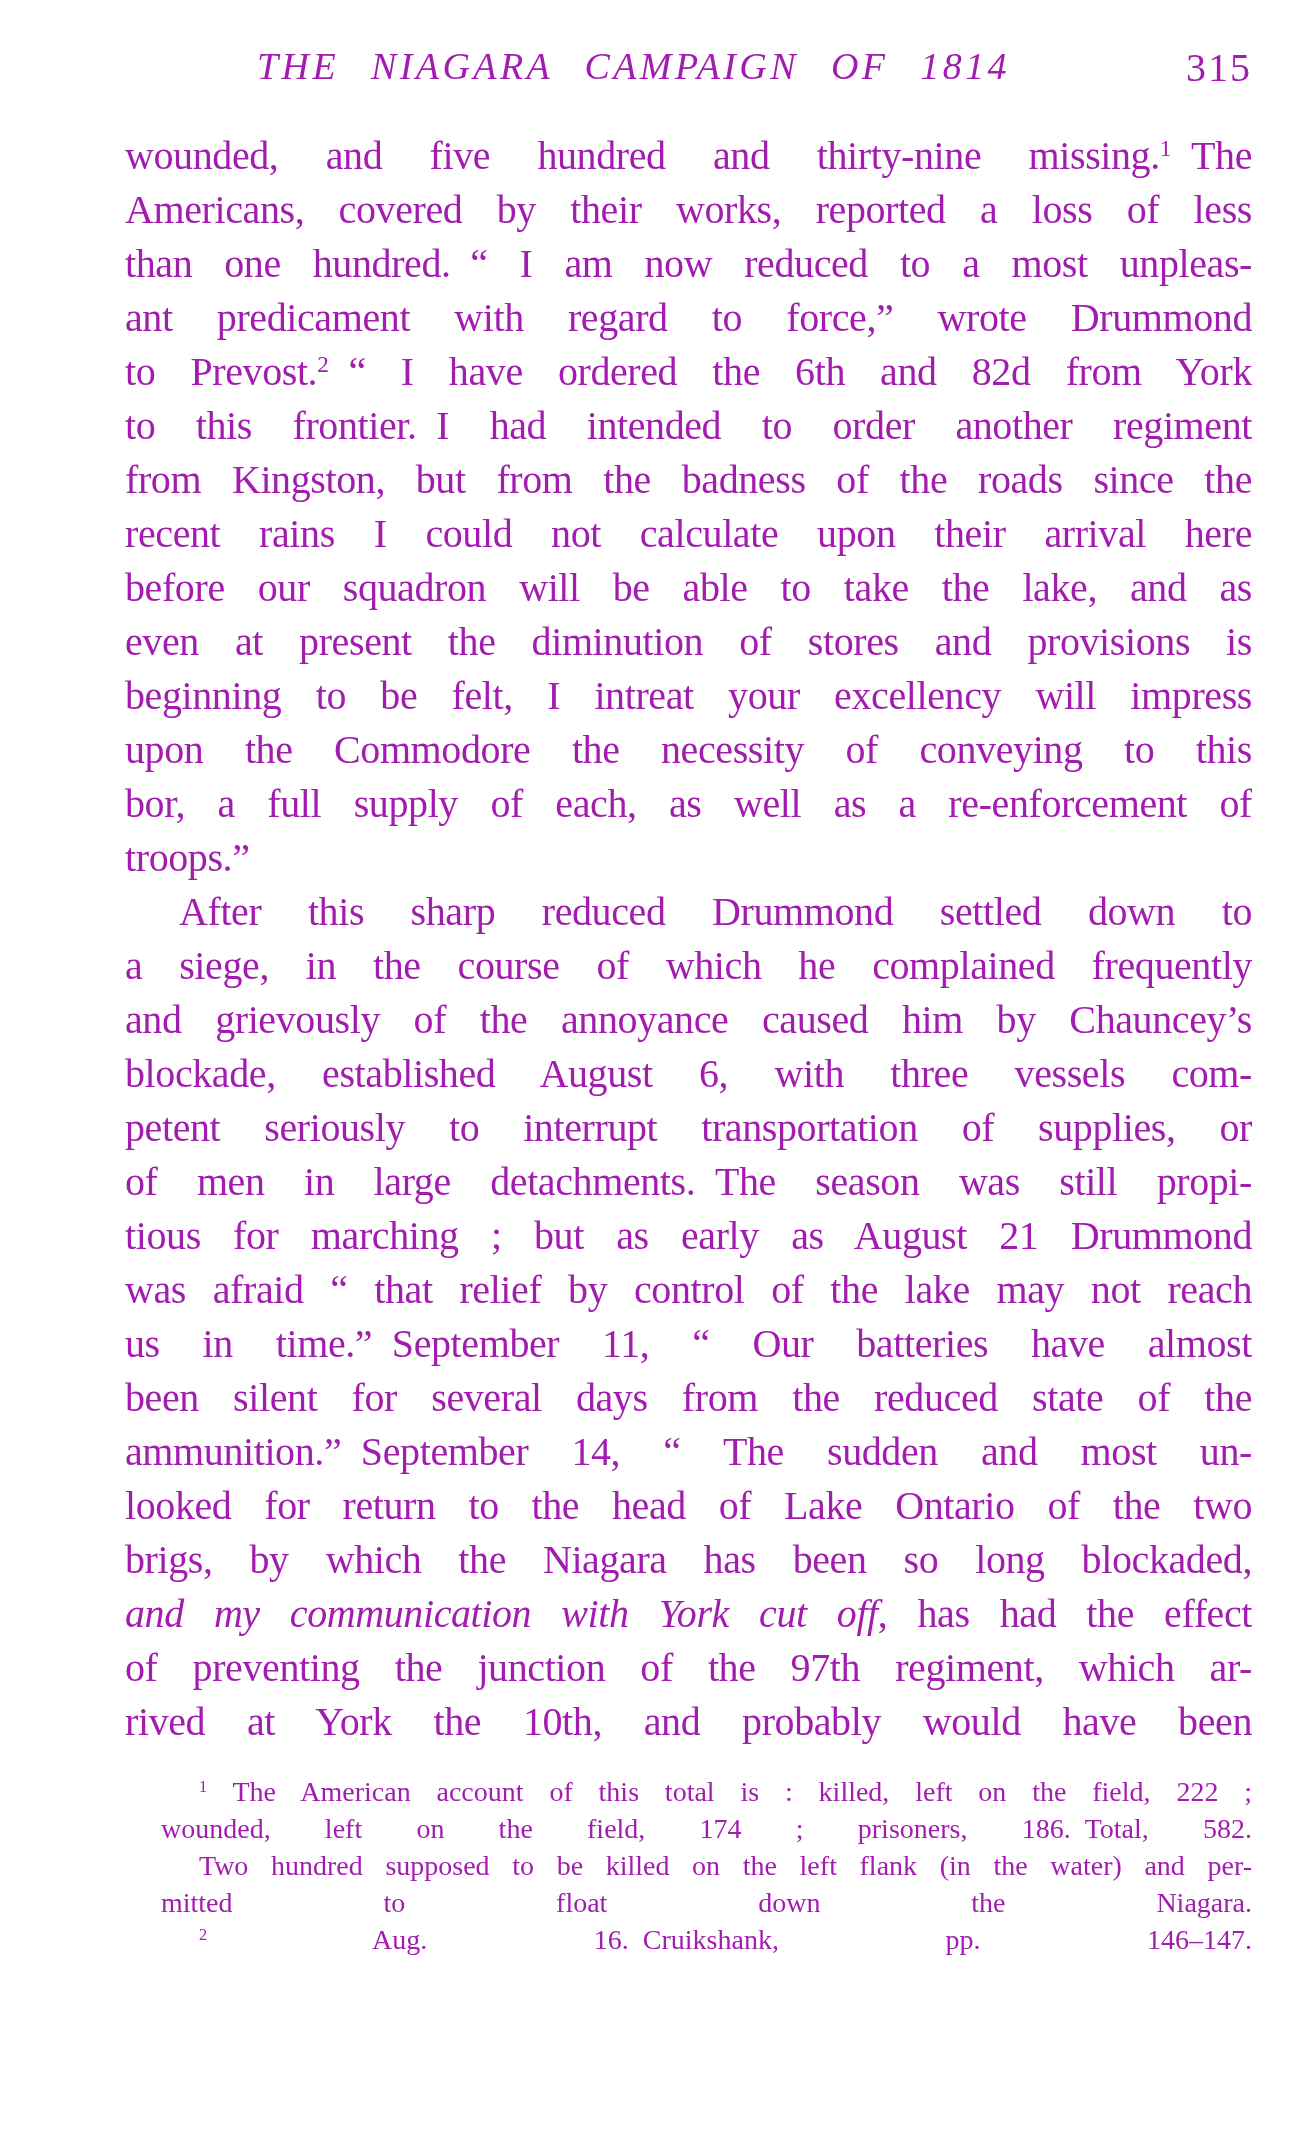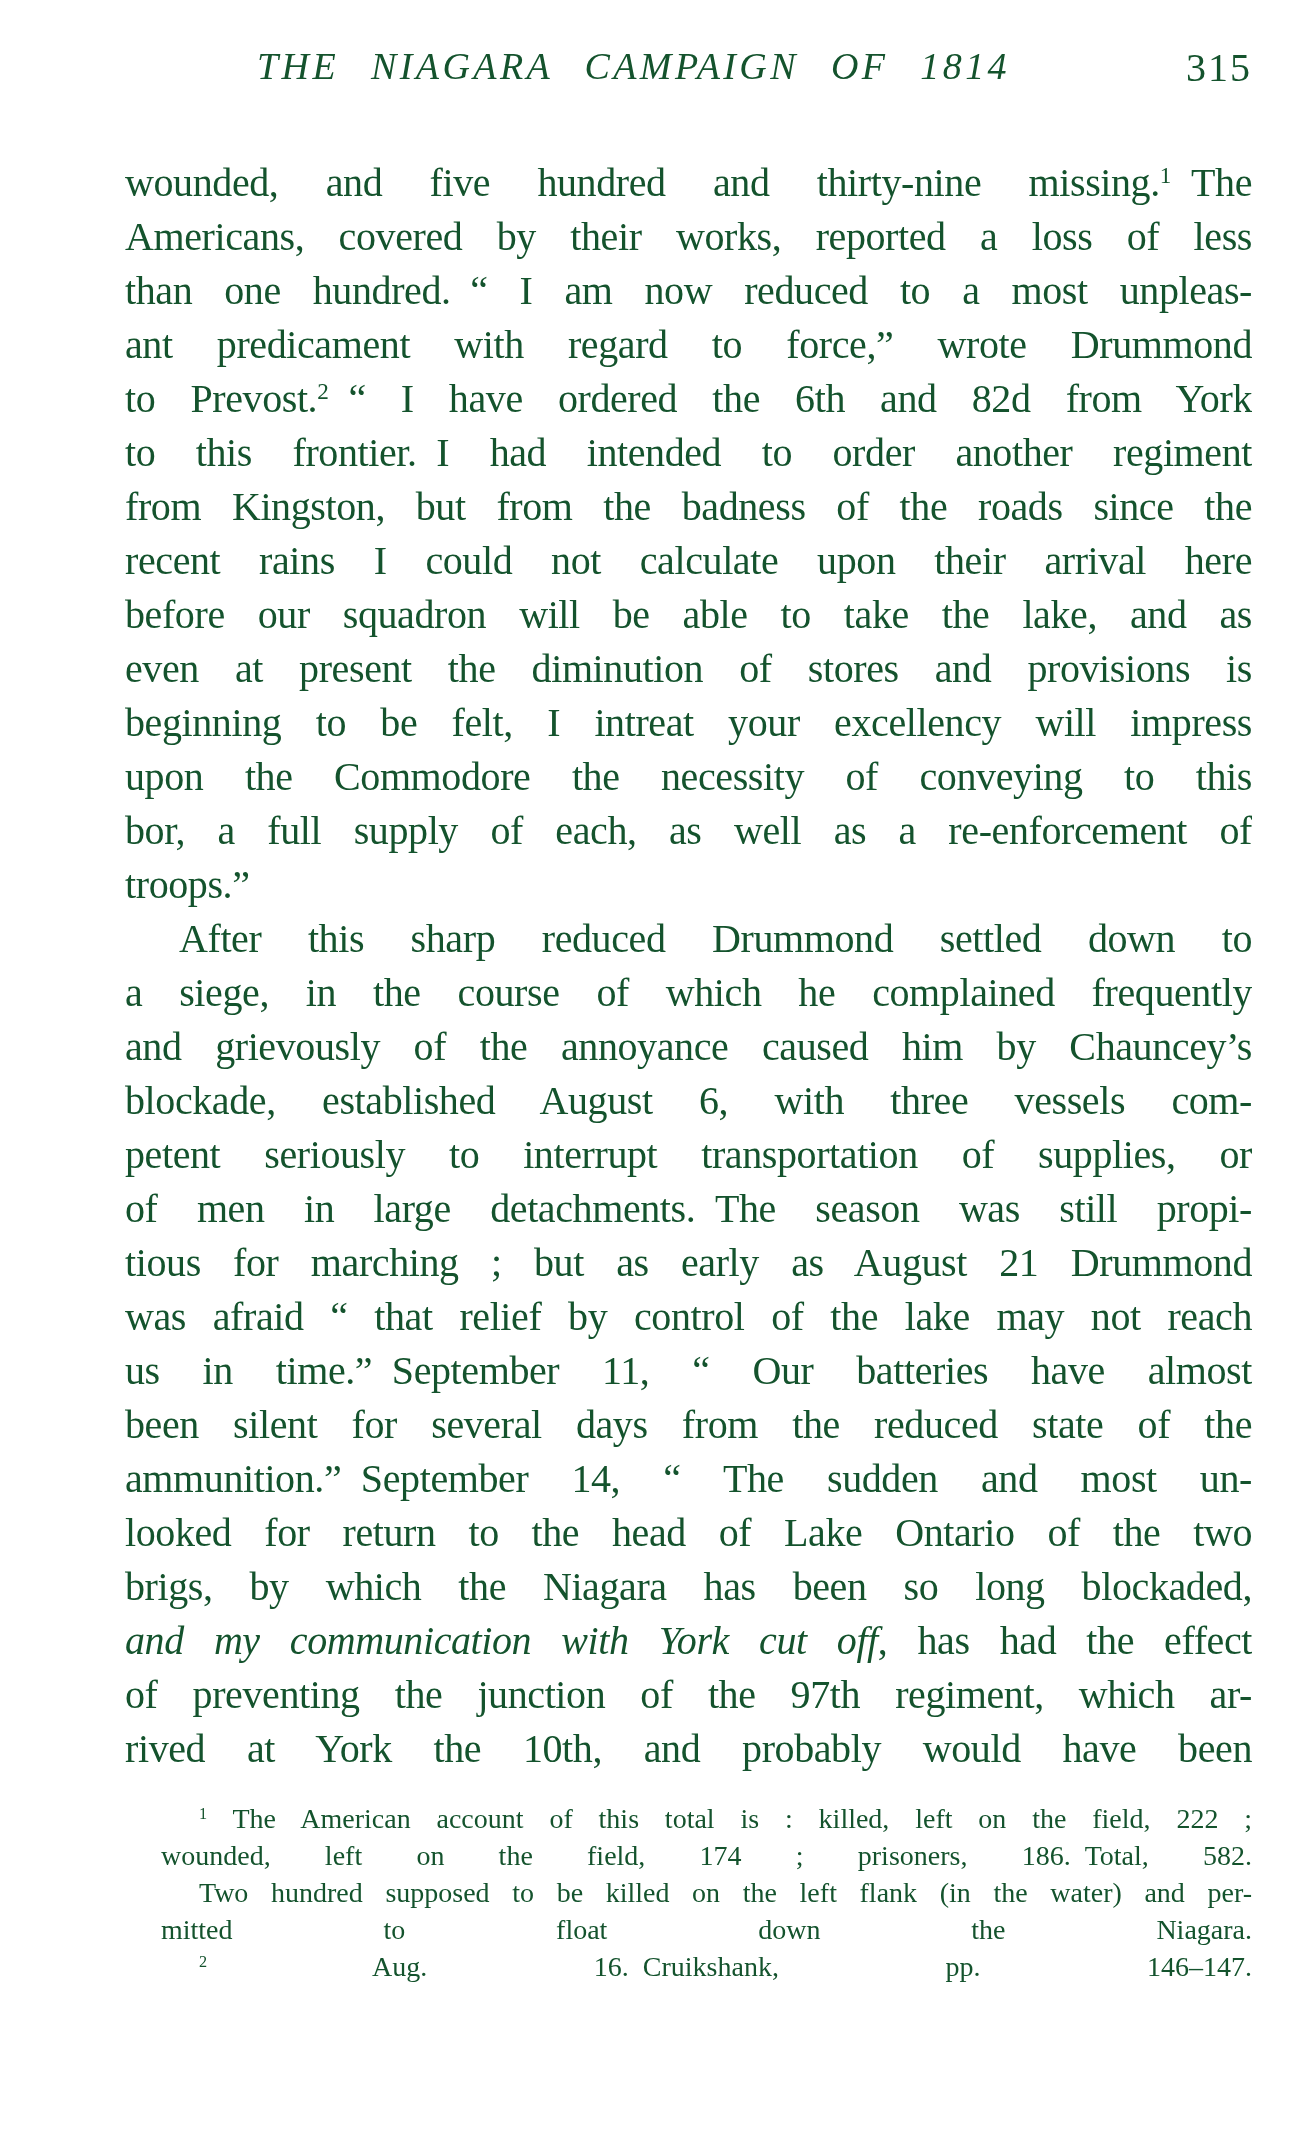--- a/index.html
+++ b/index.html
@@ -1,21 +1,21 @@
 <!DOCTYPE html>
 <html><head>
 <meta charset="utf-8">
 <style>
   html, body { margin: 0; padding: 0; background: #ffffff; }
   .page {
     position: relative;
     width: 1302px;
     height: 2132px;
     background: #ffffff;
-    color: #14532d;
+    color: #a21caf;
     font-family: "Liberation Serif", serif;
     box-sizing: border-box;
     padding: 44px 50px 0 125px;
     overflow: hidden;
   }
   .header { position: relative; height: 48px; }
   .runhead {
     text-align: center;
     padding-right: 110px;
     font-style: italic;
@@ -25,21 +25,21 @@
     white-space: nowrap;
   }
   .folio {
     position: absolute;
     right: 0;
     top: 0;
     font-size: 40px;
     letter-spacing: 2px;
   }
   .bodytext {
-    margin-top: 64px;
+    margin-top: 37px;
     font-size: 40px;
     line-height: 54px;
   }
   .line {
     text-align: justify;
     text-align-last: justify;
     letter-spacing: -0.01em;
     word-spacing: -0.05em;
     height: 54px;
     overflow: hidden;

